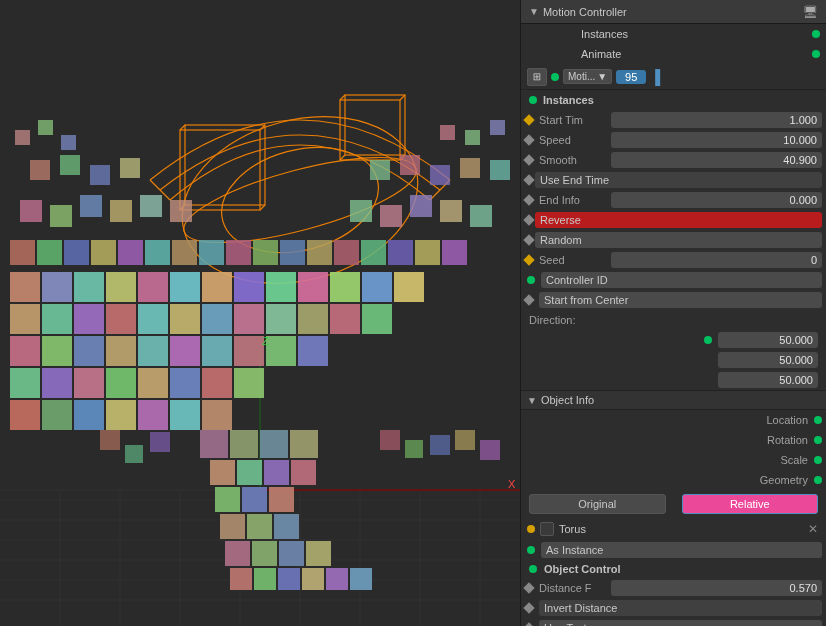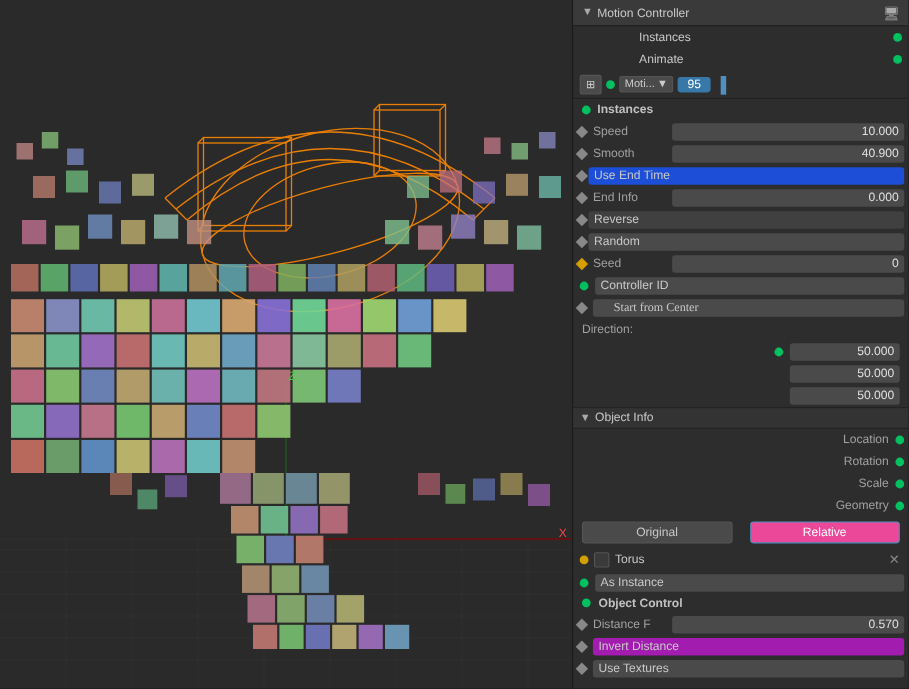--- a/index.html
+++ b/index.html
@@ -545,68 +545,73 @@
     </div>
     <div class="value-field">95</div>
     <span class="bar-icon">▐</span>
   </div>
 
   <div class="row" style="padding-left:8px;">
     <span class="connector-green"></span>
     <span style="margin-left:4px; font-weight:bold; color:#c0c0c0;">Instances</span>
   </div>
 
+  <div class="row">
+    <span class="diamond diamond-yellow"></span>
+    <span class="row-label" style="margin-left:4px;">Start Tim</span>
+    <span class="row-value">1.000</span>
+  </div>
 
   <div class="row">
     <span class="diamond"></span>
     <span class="row-label" style="margin-left:4px;">Speed</span>
     <span class="row-value">10.000</span>
   </div>
 
   <div class="row">
     <span class="diamond"></span>
     <span class="row-label" style="margin-left:4px;">Smooth</span>
     <span class="row-value">40.900</span>
   </div>
 
   <div class="row">
     <span class="diamond"></span>
-    <span class="full-width-field" style="background:#1d4ed8; border-radius:3px; padding:1px 5px; color:#c8c8c8;">Use End Time</span>
+    <span class="full-width-field" style="background:#404040; border-radius:3px; padding:1px 5px; color:#c8c8c8;">Use End Time</span>
   </div>
 
   <div class="row">
     <span class="diamond"></span>
     <span class="row-label" style="margin-left:4px;">End Info</span>
     <span class="row-value">0.000</span>
   </div>
 
   <div class="row">
     <span class="diamond"></span>
-    <span class="full-width-field" style="background:#404040; border-radius:3px; padding:1px 5px; color:#c8c8c8;">Reverse</span>
+    <span class="full-width-field" style="background:#b91c1c; border-radius:3px; padding:1px 5px; color:#c8c8c8;">Reverse</span>
   </div>
 
   <div class="row">
     <span class="diamond"></span>
     <span class="full-width-field" style="background:#4a4a4a; border-radius:3px; padding:1px 5px; color:#c8c8c8;">Random</span>
   </div>
 
   <div class="row">
     <span class="diamond diamond-yellow"></span>
     <span class="row-label" style="margin-left:4px;">Seed</span>
     <span class="row-value">0</span>
   </div>
 
   <div class="row" style="padding-left:6px;">
     <span class="connector-green"></span>
     <span class="full-width-field" style="background:#4a4a4a; border-radius:3px; padding:1px 5px; color:#c8c8c8; margin-left:4px;">Controller ID</span>
   </div>
 
   <div class="row">
     <span class="diamond"></span>
-    <span class="full-width-field" style="background:#4a4a4a; border-radius:3px; padding:1px 19px; color:#c8c8c8; margin-left:4px;font-family:Liberation Serif, serif;">Start from Center</span>
+    <span class="full-width-field" style="background:#4a4a4a; border-radius:3px; padding:1px 5px; color:#c8c8c8; margin-left:4px;">Start from Center</span>
   </div>
 
   <div class="row" style="padding-left:8px;">
     <span style="color:#a0a0a0;">Direction:</span>
   </div>
   <div class="row">
     <div style="flex:1"></div>
     <span class="connector-green" style="margin-right:4px;"></span>
     <span class="direction-value">50.000</span>
   </div>
@@ -667,21 +672,21 @@
   </div>
 
   <div class="row">
     <span class="diamond"></span>
     <span class="row-label" style="margin-left:4px;">Distance F</span>
     <span class="row-value">0.570</span>
   </div>
 
   <div class="row">
     <span class="diamond"></span>
-    <span class="full-width-field" style="background:#a21caf; border-radius:3px; padding:1px 5px; color:#c8c8c8; margin-left:4px;">Invert Distance</span>
+    <span class="full-width-field" style="background:#404040; border-radius:3px; padding:1px 5px; color:#c8c8c8; margin-left:4px;">Invert Distance</span>
   </div>
 
   <div class="row">
     <span class="diamond"></span>
     <span class="full-width-field" style="background:#4a4a4a; border-radius:3px; padding:1px 5px; color:#c8c8c8; margin-left:4px;">Use Textures</span>
   </div>
 
 </div>
 
 </body></html>

